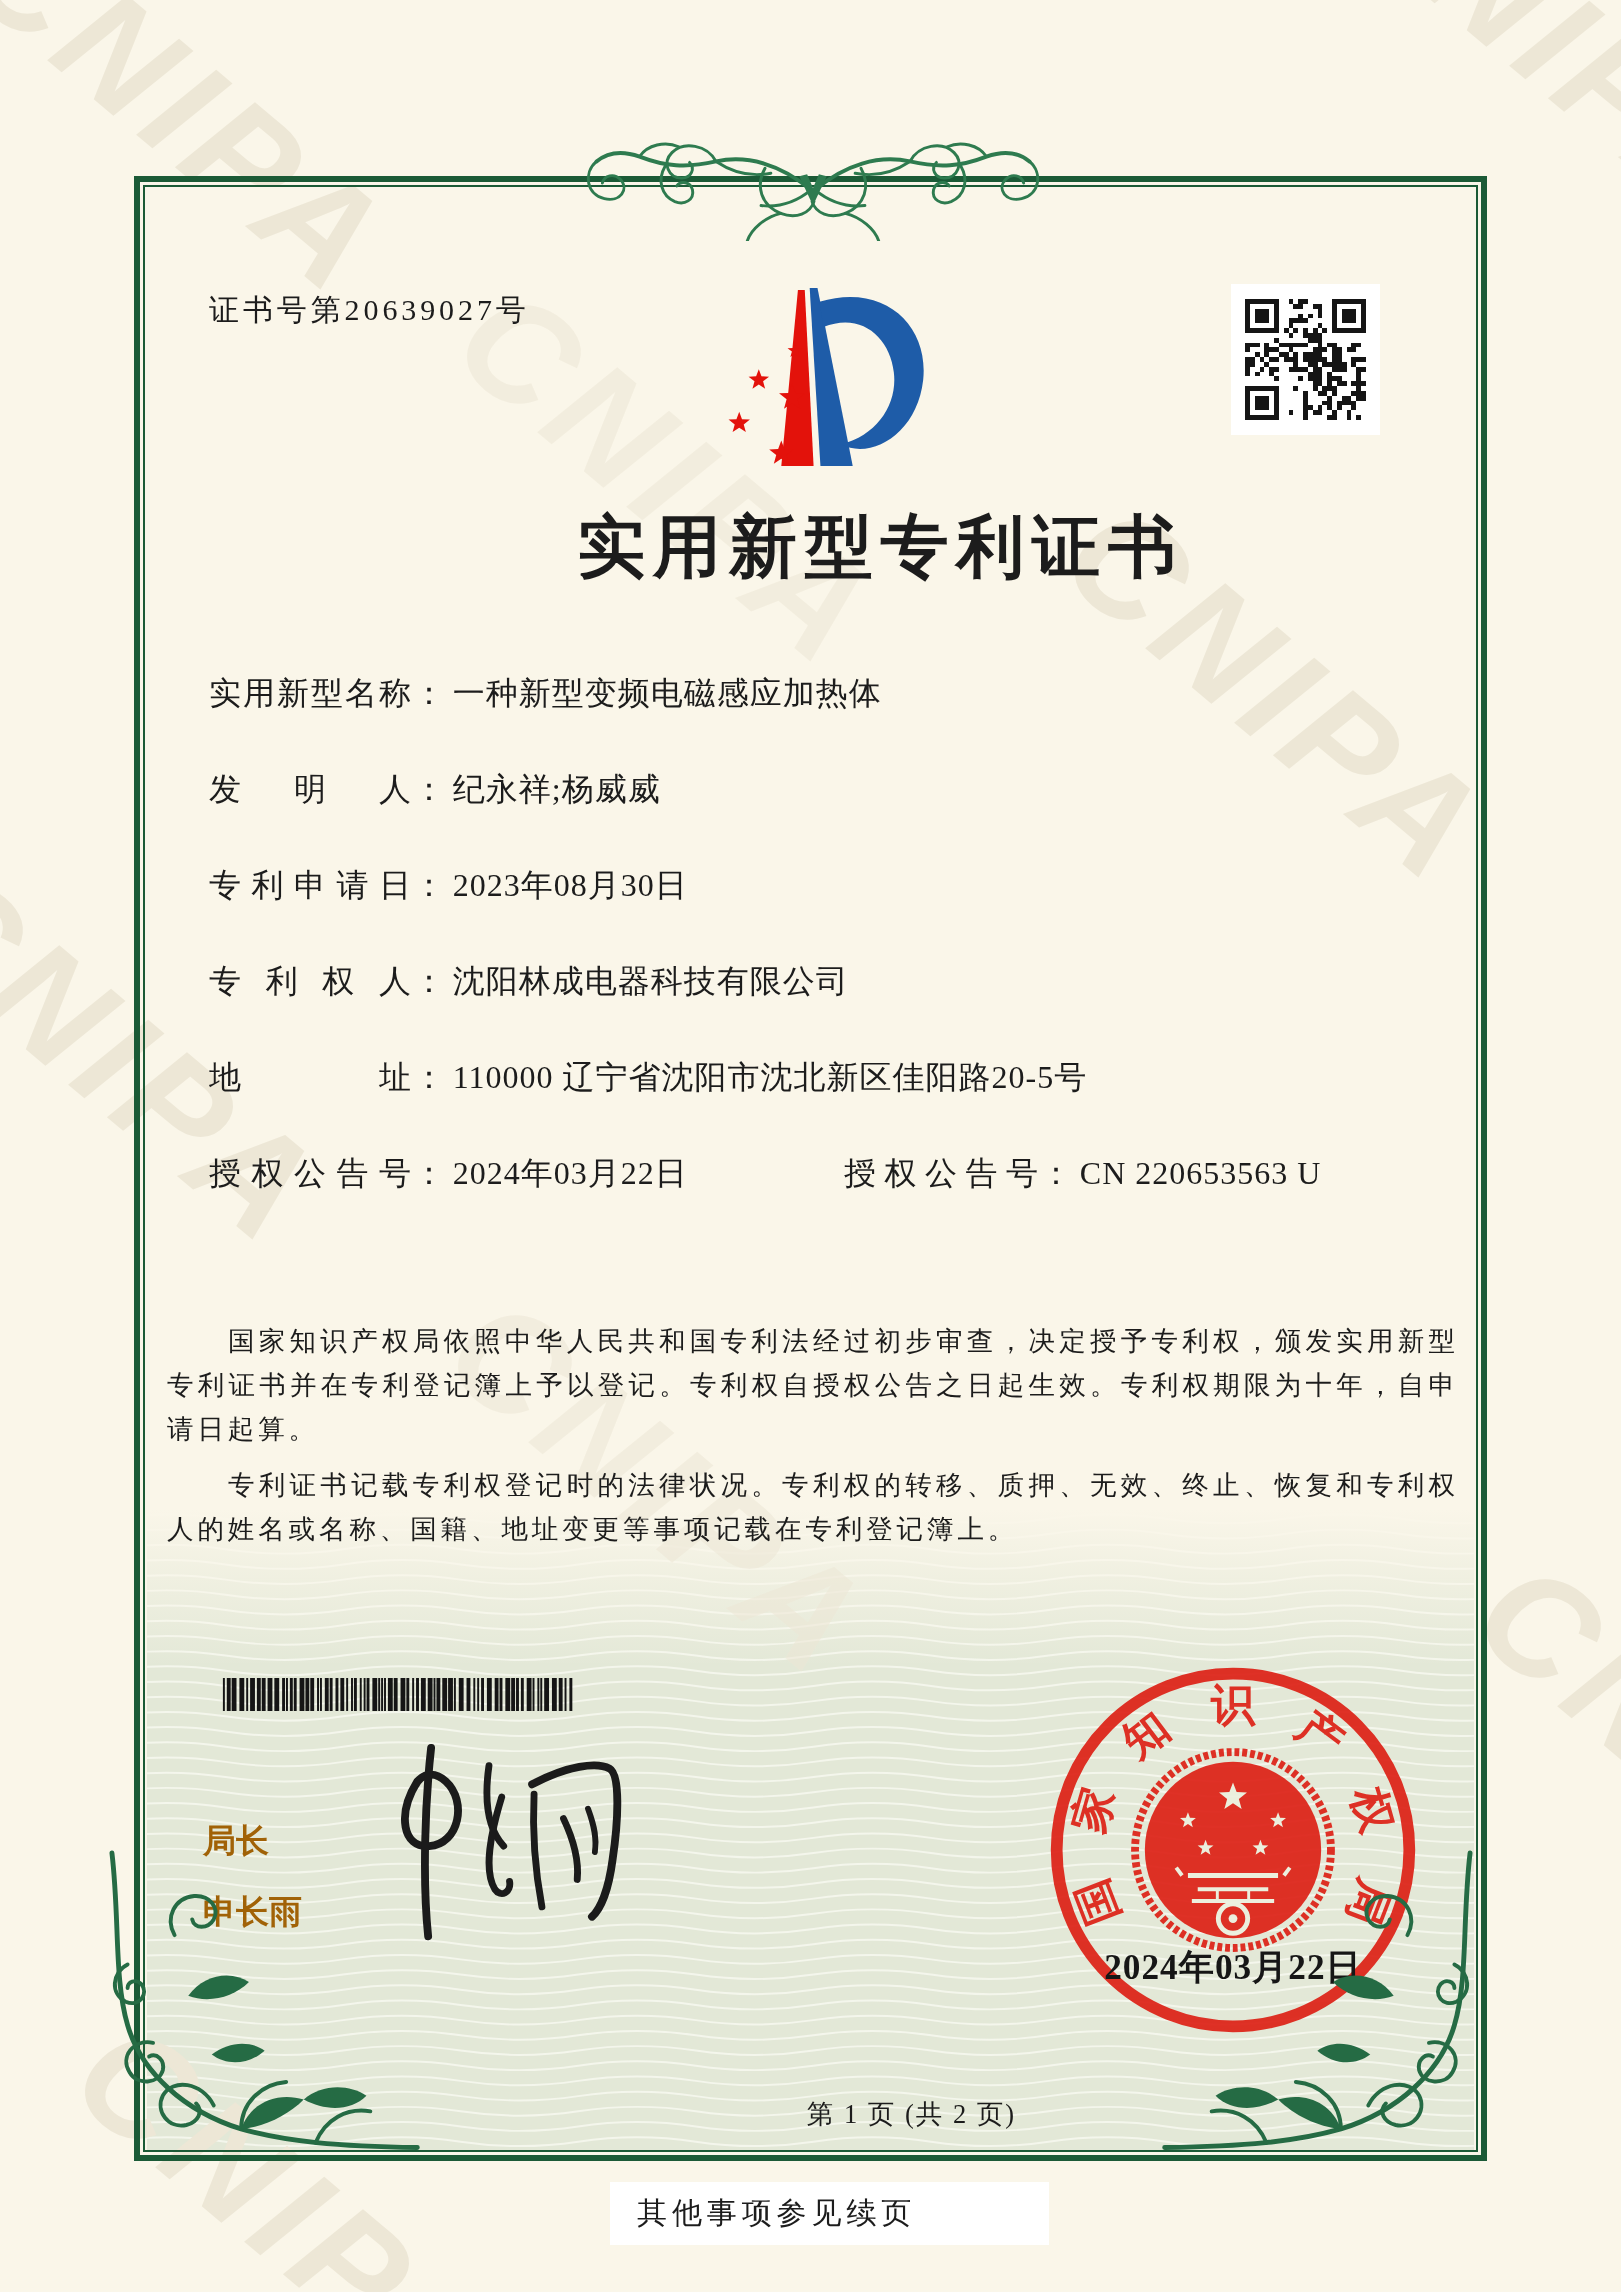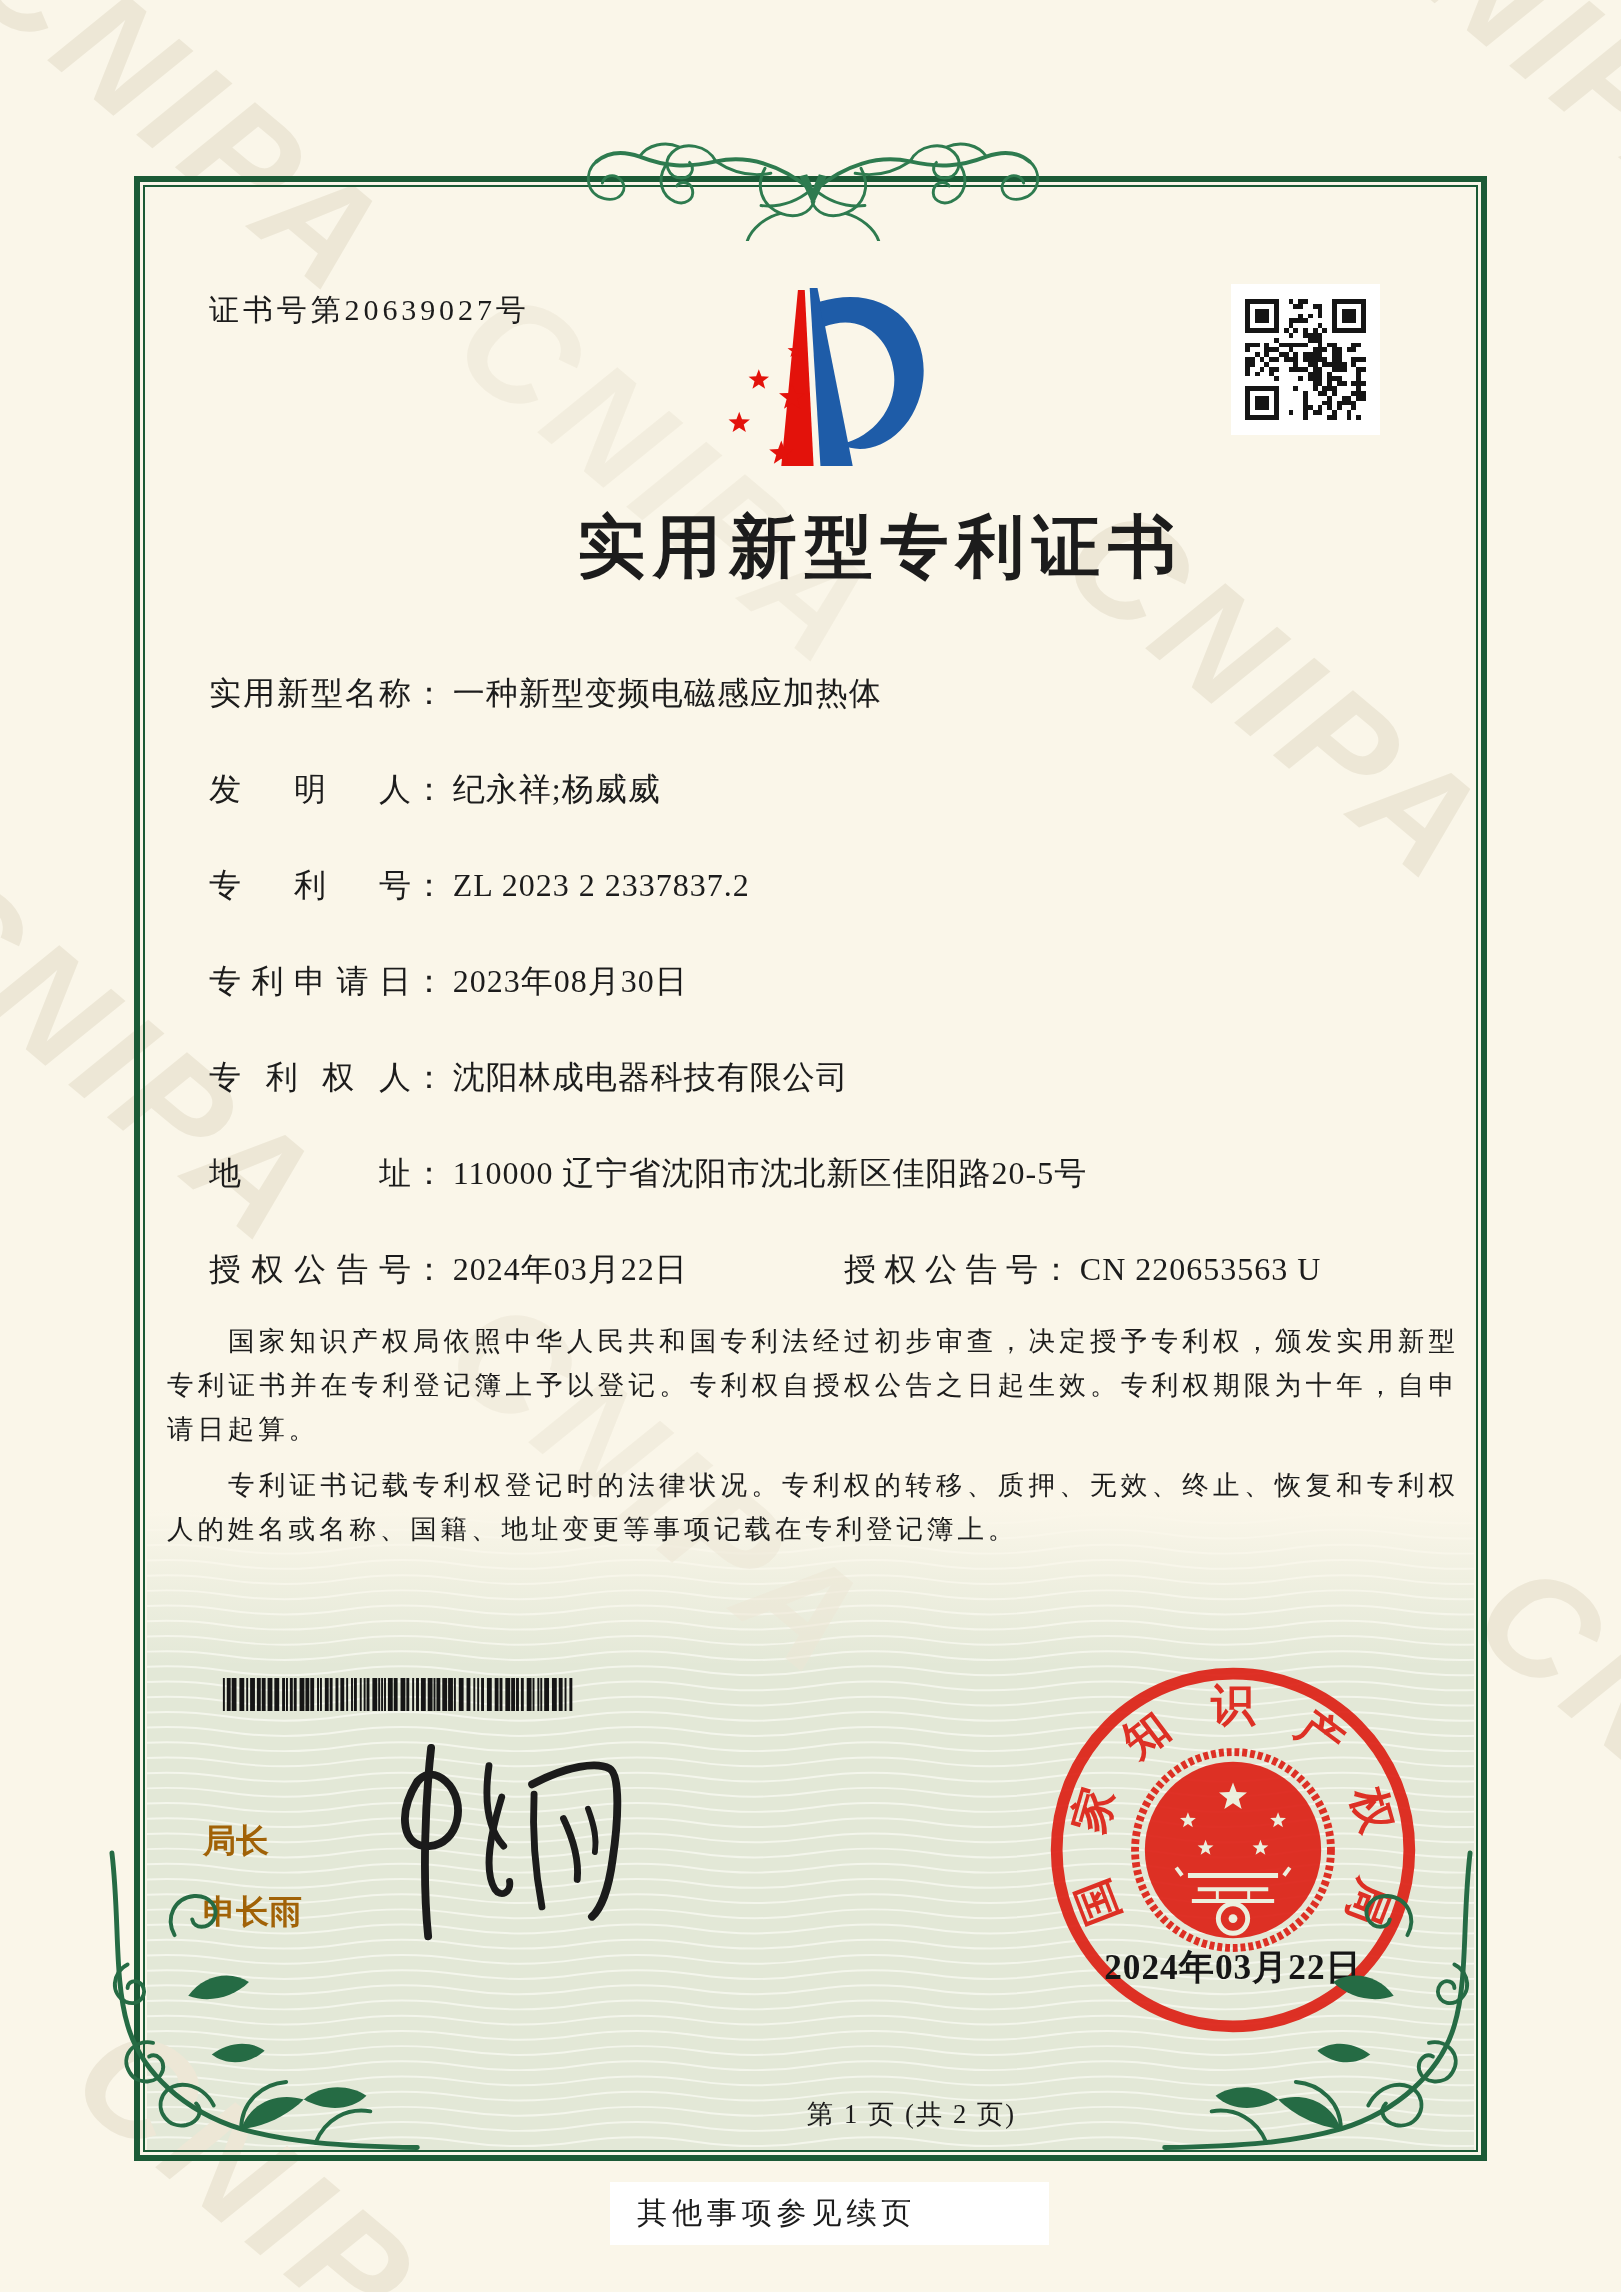--- a/index.html
+++ b/index.html
@@ -202,23 +202,20 @@
     </div>
 
     <h1 class="title">实用新型专利证书</h1>
 
     <div class="fields">
       <div class="frow">
         <span class="flabel">实用新型名称</span><span class="fsep">：</span><span class="fval">一种新型变频电磁感应加热体</span>
       </div>
       <div class="frow">
         <span class="flabel">发明人</span><span class="fsep">：</span><span class="fval">纪永祥;杨威威</span>
-      </div>
-      <div class="frow">
-        <span class="flabel">专利号</span><span class="fsep">：</span><span class="fval">ZL 2023 2 2337837.2</span>
       </div>
       <div class="frow">
         <span class="flabel">专利申请日</span><span class="fsep">：</span><span class="fval">2023年08月30日</span>
       </div>
       <div class="frow">
         <span class="flabel">专利权人</span><span class="fsep">：</span><span class="fval">沈阳林成电器科技有限公司</span>
       </div>
       <div class="frow">
         <span class="flabel">地址</span><span class="fsep">：</span><span class="fval">110000 辽宁省沈阳市沈北新区佳阳路20-5号</span>
       </div>

